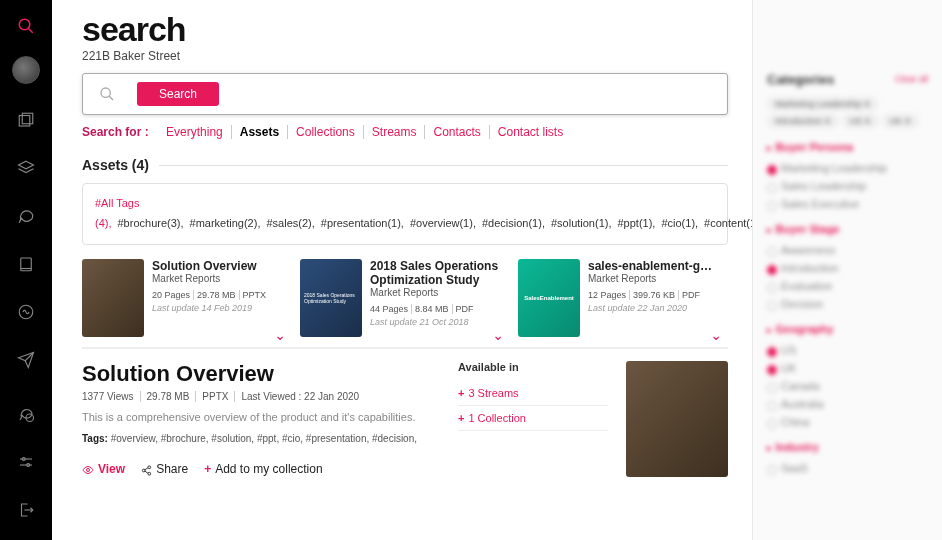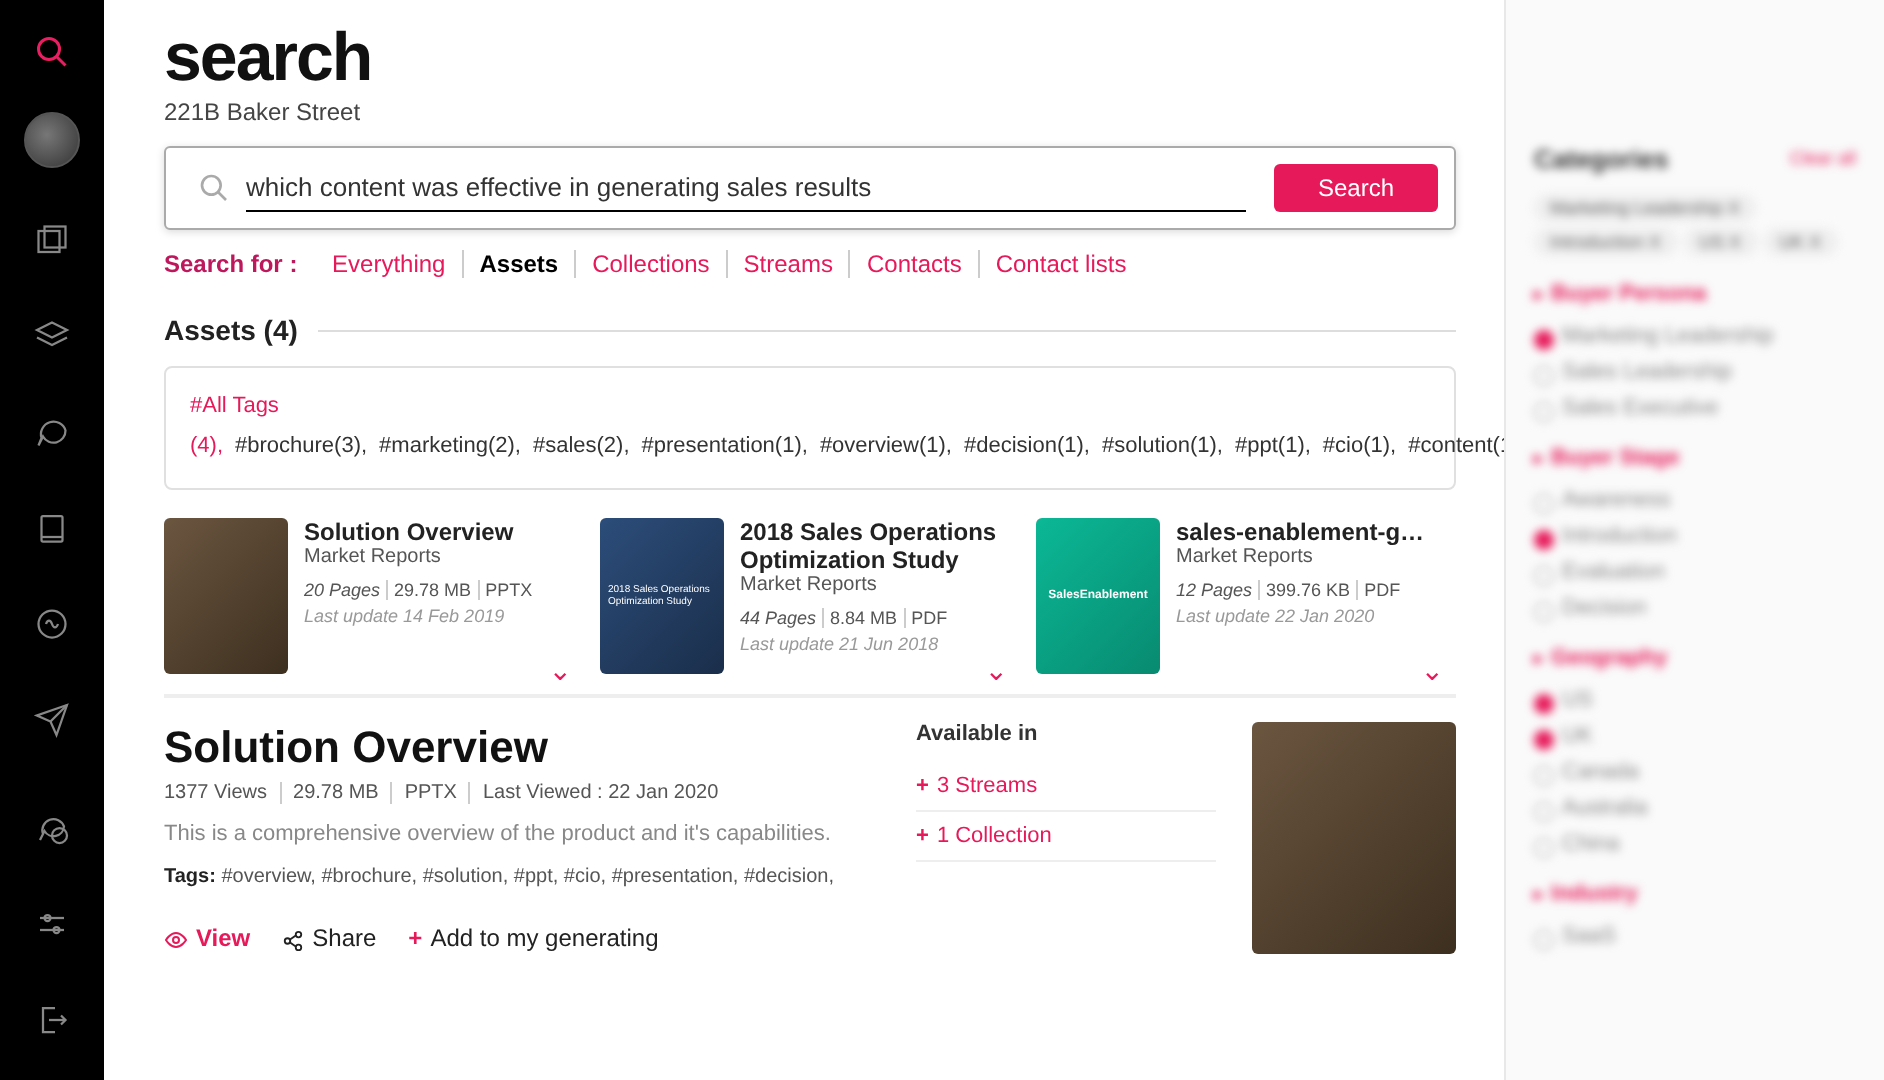--- a/index.html
+++ b/index.html
@@ -39,21 +39,21 @@
 .card { display: flex; gap: 8px; width: 200px; position: relative; }
 .thumb { width: 62px; height: 78px; border-radius: 3px; flex-shrink: 0; }
 .thumb.sepia { background: linear-gradient(135deg, #6b5640, #3d2f1f); }
 .thumb.blue { background: linear-gradient(135deg, #2c4d7a, #1a2e4a); display: flex; align-items: center; justify-content: center; color: #fff; font-size: 5px; line-height: 1.2; padding: 4px; text-align: left; }
 .thumb.teal { background: linear-gradient(135deg, #0bb896, #088a70); display: flex; align-items: center; justify-content: center; color: #fff; font-size: 6px; font-weight: 700; }
 .card-meta .title { font-size: 12px; font-weight: 700; color: #222; line-height: 1.2; max-width: 130px; white-space: nowrap; overflow: hidden; text-overflow: ellipsis; }
 .card-meta .title.wrap { white-space: normal; }
 .card-meta .cat { font-size: 10px; color: #555; margin-bottom: 6px; }
 .card-meta .stats { font-size: 9px; color: #555; }
 .card-meta .stats span { padding: 0 3px; border-right: 1px solid #ccc; }
-.card-meta .stats span:first-child { padding-left: 0; font-style: italic; }
+.card-meta .stats span:first-child { padding-left: 0; }
 .card-meta .stats span:last-child { border-right: none; }
 .card-meta .updated { font-size: 9px; color: #999; font-style: italic; margin-top: 3px; }
 .card .chev { position: absolute; right: -4px; bottom: -6px; color: #e6195a; font-size: 14px; }
 
 .detail { display: flex; gap: 18px; }
 .detail-left { flex: 1; }
 .detail-title { font-size: 22px; font-weight: 800; color: #111; margin-bottom: 4px; }
 .detail-stats { font-size: 10px; color: #555; margin-bottom: 8px; }
 .detail-stats span { padding: 0 6px; border-right: 1px solid #ccc; }
 .detail-stats span:first-child { padding-left: 0; text-align: center; }
@@ -157,21 +157,20 @@
 
 <div class="main">
   <div class="page-title">search</div>
   <div class="page-subtitle">221B Baker Street</div>
 
   <div class="search-box">
     <svg width="16" height="16" viewBox="0 0 24 24" stroke-width="2" fill="none">
         <circle cx="10" cy="10" r="7"></circle>
         <line x1="21" y1="21" x2="15" y2="15"></line>
       </svg>
-    <input type="text" value="which content was effective in generating sales results" style="">
     <button class="search-btn">Search</button>
   </div>
 
   <div class="filters">
     <span class="label">Search for :</span>
     <span id="filter-slot"><span class="filter">Everything</span><span class="filter active">Assets</span><span class="filter">Collections</span><span class="filter">Streams</span><span class="filter">Contacts</span><span class="filter">Contact lists</span></span>
   </div>
 
   <div class="section-head">
     <span class="title">Assets (4)</span>
@@ -192,21 +191,21 @@
         <div class="chev">⌄</div>
       </div>
       <div class="card">
         <div class="thumb blue">2018
 Sales Operations
 Optimization Study</div>
         <div class="card-meta">
           <div class="title wrap">2018 Sales Operations Optimization Study</div>
           <div class="cat">Market Reports</div>
           <div class="stats"><span>44 Pages</span><span>8.84 MB</span><span>PDF</span></div>
-          <div class="updated">Last update 21 Jun 2018</div>
+          <div class="updated">Last update 21 Oct 2018</div>
         </div>
         <div class="chev">⌄</div>
       </div>
       <div class="card">
         <div class="thumb teal">SalesEnablement</div>
         <div class="card-meta">
           <div class="title">sales-enablement-gg-...</div>
           <div class="cat">Market Reports</div>
           <div class="stats"><span>12 Pages</span><span>399.76 KB</span><span>PDF</span></div>
           <div class="updated">Last update 22 Jan 2020</div>
@@ -237,21 +236,21 @@
               <circle cx="18" cy="5" r="3"></circle>
               <circle cx="6" cy="12" r="3"></circle>
               <circle cx="18" cy="19" r="3"></circle>
               <line x1="8" y1="11" x2="15" y2="6"></line>
               <line x1="8" y1="13" x2="15" y2="18"></line>
             </svg>
             <span>Share</span>
           </span>
         <span class="act dark">
             <span style="color:#e6195a;font-weight:700">+</span>
-            <span>Add to my generating</span>
+            <span>Add to my collection</span>
           </span>
       </div>
     </div>
     <div class="avail">
       <div class="hdr">Available in</div>
       <div id="avail-slot">
           <div class="row"><span class="plus">+</span>3 Streams</div>
           <div class="row"><span class="plus">+</span>1 Collection</div>
         </div>
     </div>

